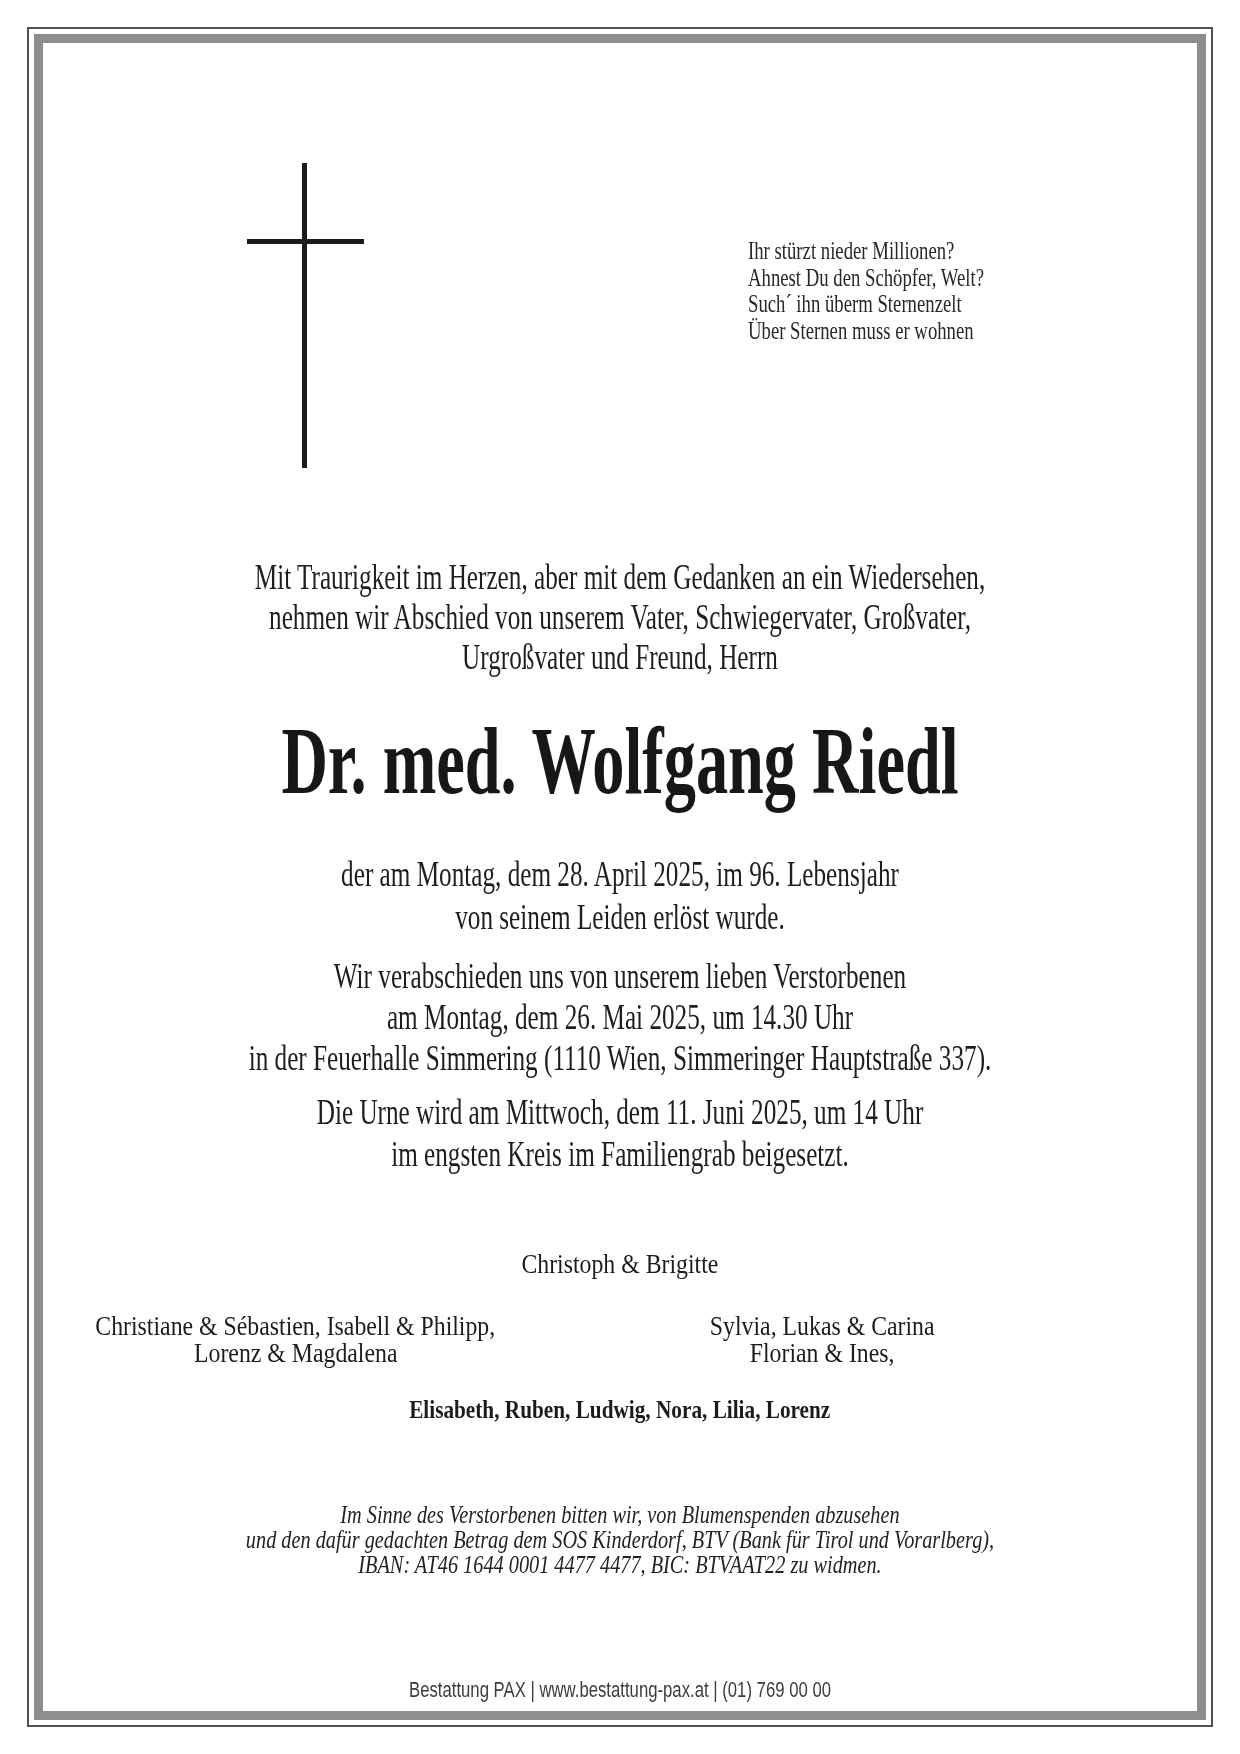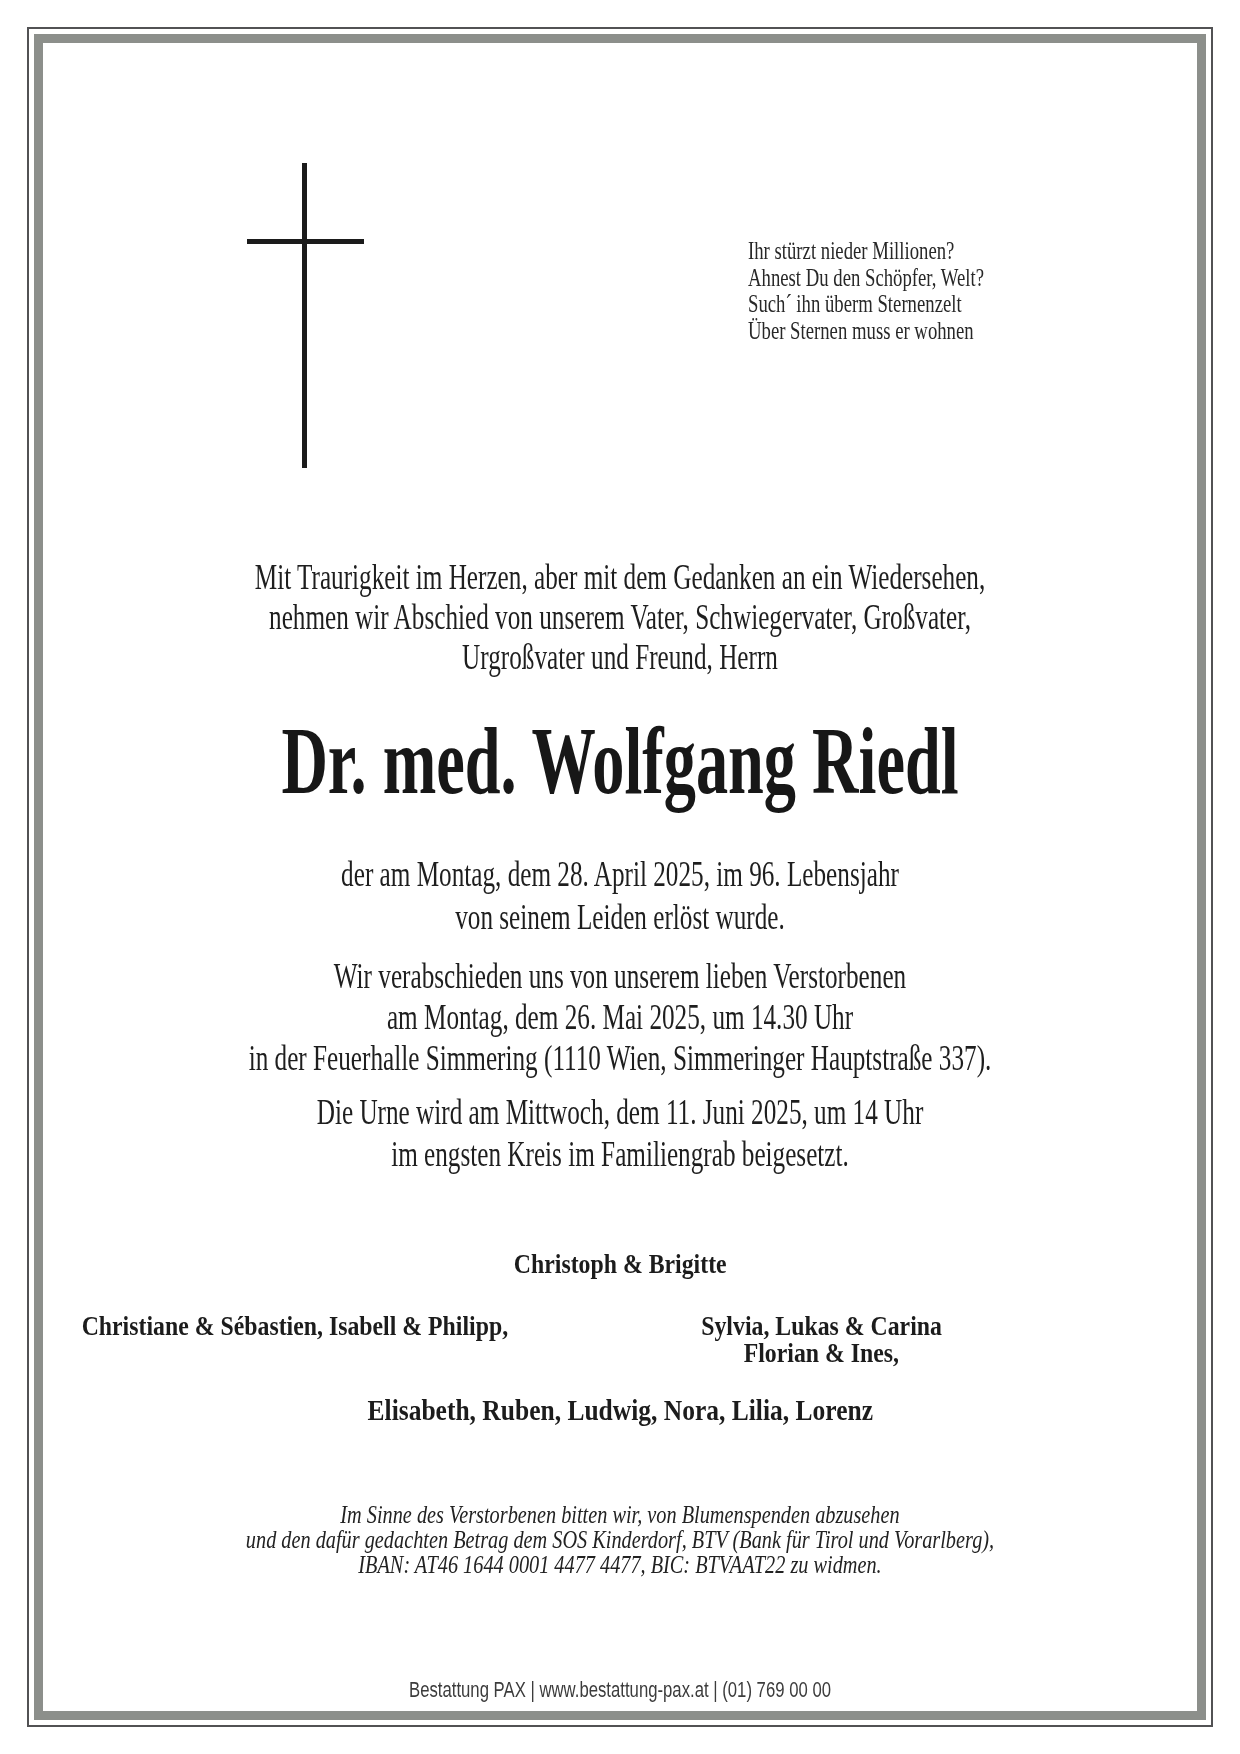--- a/index.html
+++ b/index.html
@@ -77,41 +77,41 @@
     transform-origin: 50% 0;
     white-space: nowrap;
   }
   
   .names-row {
     position: absolute;
     left: 0; right: 0;
     display: flex;
     padding: 0 155px;
     box-sizing: border-box;
-    font-weight: bold;
+    font-weight: normal;
     font-size: 28px;
     line-height: 28px;
     color: #1c1c1c;
   }
   .names-col { flex: 1 1 0; text-align: center; white-space: nowrap; }
   .names-col .nline { display: block; }
   .names-col .squeeze, .names-center .squeeze {
     display: inline-block;
     transform: scaleX(0.85);
     transform-origin: 50% 50%;
   }
   .row-children { top: 1250px; }
   .row-grandchildren { top: 1312px; line-height: 27px; padding-left: 32px; }
   .names-center {
     position: absolute;
     left: 0; right: 0;
     top: 1395px;
     text-align: center;
     font-weight: bold;
-    font-size: 30px;
+    font-size: 25px;
     line-height: 30px;
     color: #1c1c1c;
     white-space: nowrap;
   }
   
   .donation {
     position: absolute;
     left: 0; right: 0;
     top: 1502px;
     text-align: center;
@@ -185,20 +185,21 @@
 
   <div class="names-row row-children">
     <div class="names-col">
       <span class="squeeze">Christoph &amp; Brigitte</span>
     </div>
   </div>
 
   <div class="names-row row-grandchildren">
     <div class="names-col">
       <span class="nline"><span class="squeeze">Christiane &amp; Sébastien, Isabell &amp; Philipp,</span></span>
+      <span class="nline"><span class="squeeze">Lorenz &amp; Magdalena</span></span>
     </div>
     <div class="names-col">
       <span class="nline"><span class="squeeze">Sylvia, Lukas &amp; Carina</span></span>
       <span class="nline"><span class="squeeze">Florian &amp; Ines,</span></span>
     </div>
   </div>
 
   <div class="names-center">
     <span class="squeeze">Elisabeth, Ruben, Ludwig, Nora, Lilia, Lorenz</span>
   </div>

